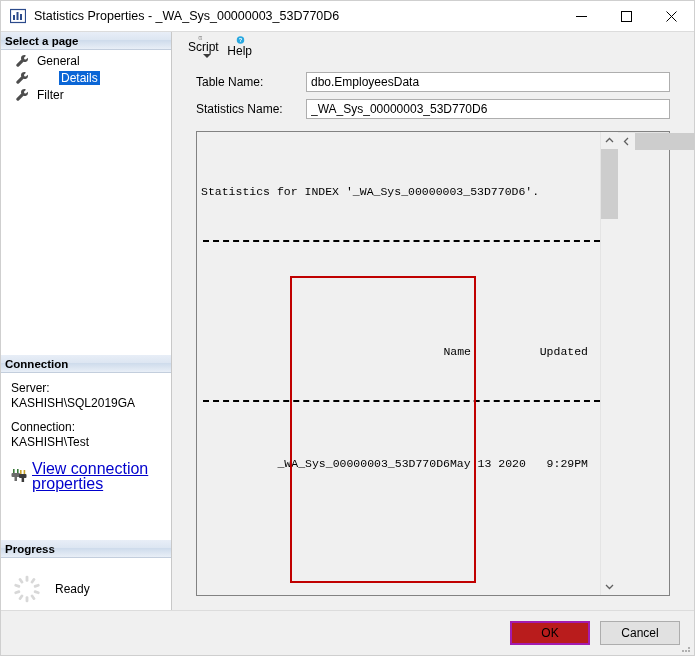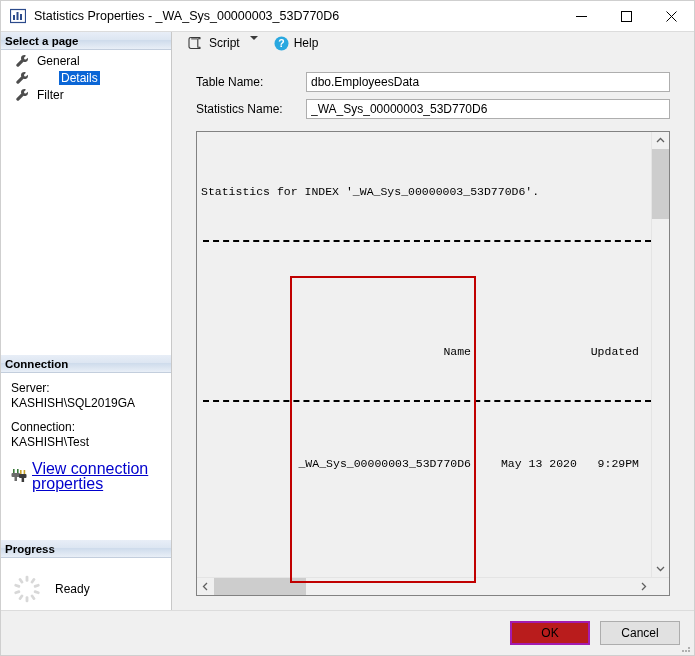--- a/index.html
+++ b/index.html
@@ -169,23 +169,25 @@
   }
   .toolbar {
     height: 30px;
     display: flex;
     align-items: center;
     padding-left: 12px;
     gap: 0px;
   }
   .tb-item {
     display: flex;
+    align-items: center;
     height: 22px;
     padding: 0 4px;
     font-size: 12px;
+    flex-direction: column;
   }
   .script-icon { width: 15px; height: 15px; margin-right: 6px; }
   .caret {
     width: 0; height: 0;
     border-left: 4px solid transparent;
     border-right: 4px solid transparent;
     border-top: 4px solid #3a3a3a;
     margin-left: 10px;
     margin-right: 2px;
   }
@@ -223,21 +225,21 @@
   .viewer {
     position: relative;
     flex: 1;
     min-height: 0;
     margin-top: 5px;
     margin-bottom: 14px;
     border: 1px solid #828282;
     background: #f0f0f0;
     box-sizing: border-box;
     display: flex;
-    flex-direction: column;
+    flex-direction: row;
   }
   .viewer-inner {
     flex: 1;
     display: flex;
     min-height: 0;
     overflow: hidden;
   }
   .text-area {
     flex: 1;
     min-width: 0;

